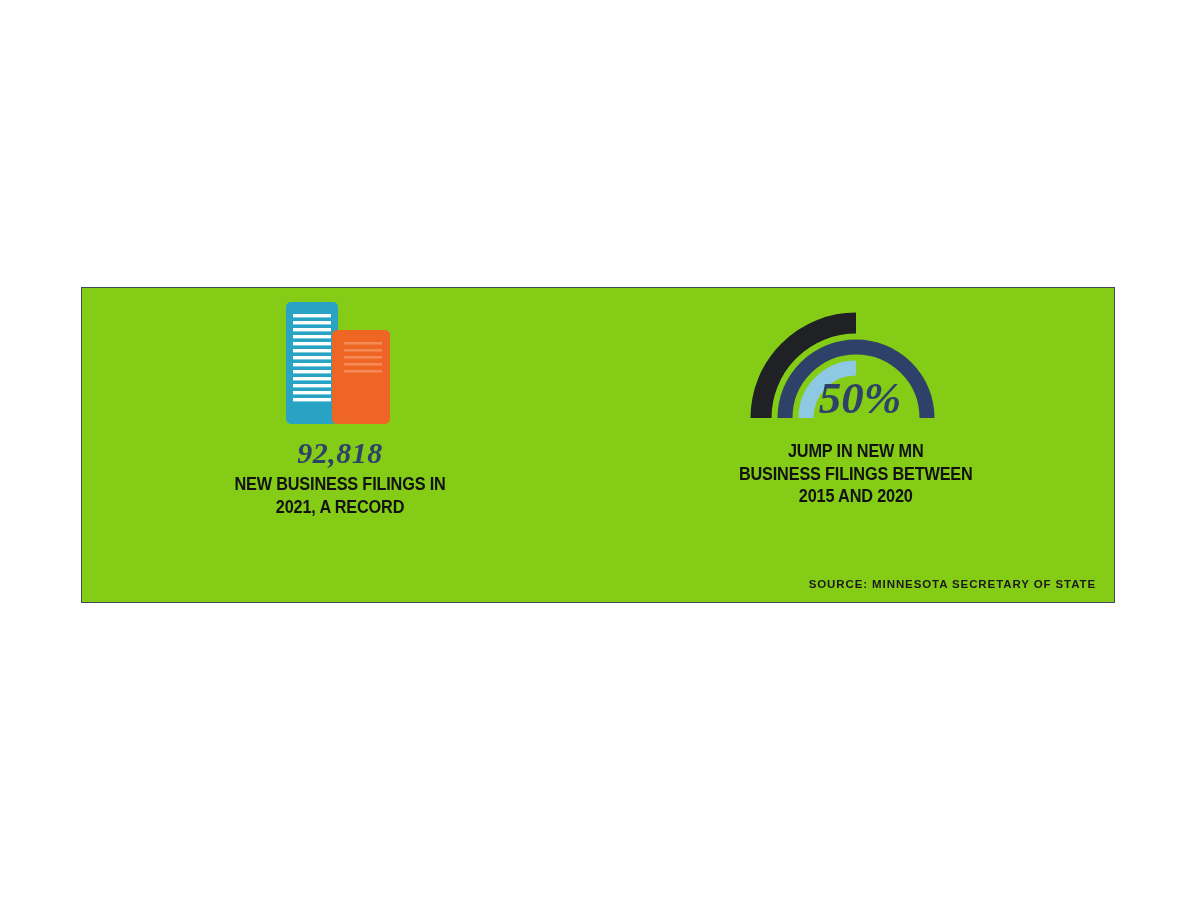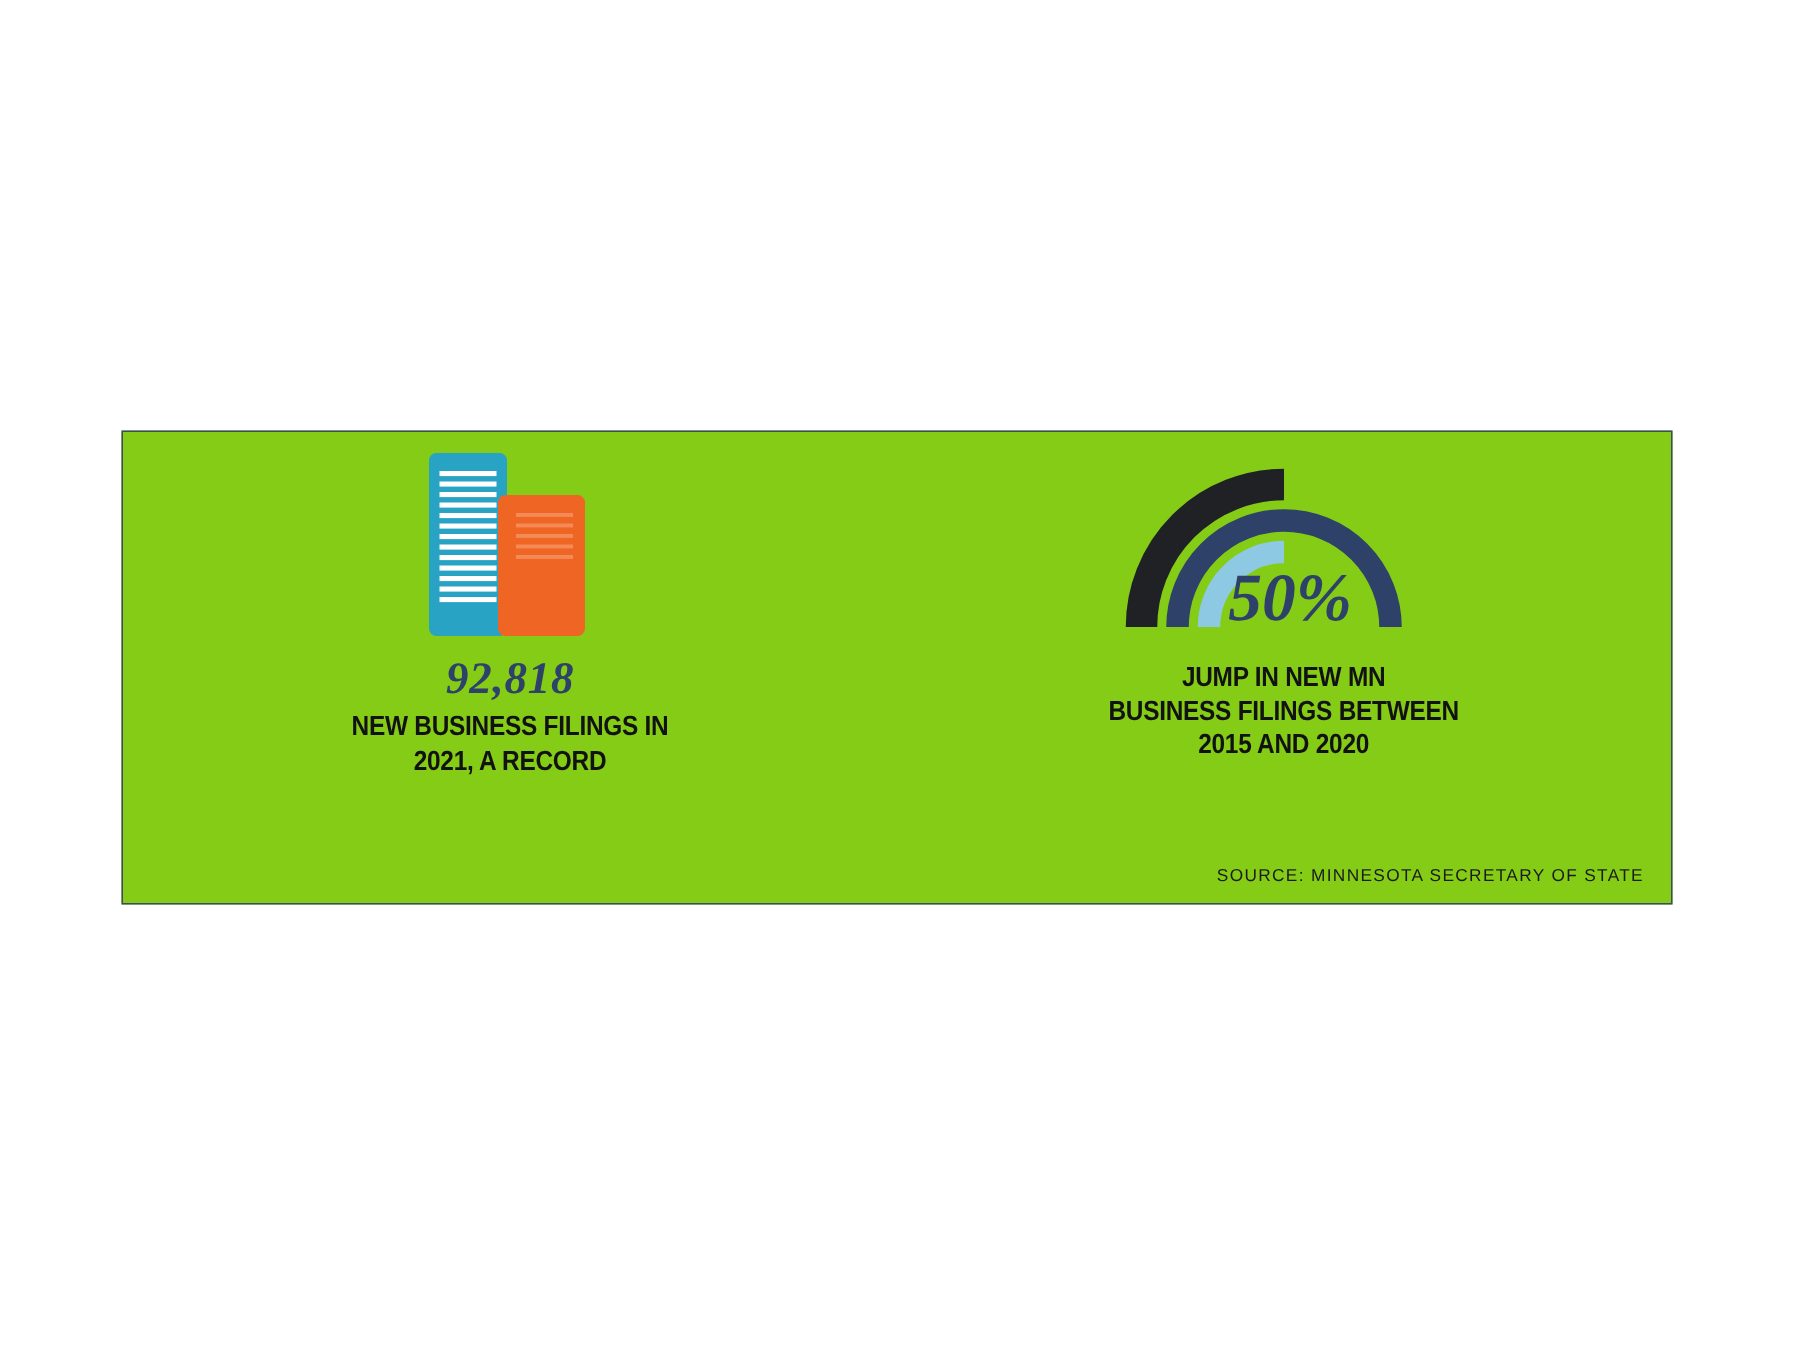--- a/index.html
+++ b/index.html
@@ -84,21 +84,21 @@
   .col-gauge .caption {
     margin-top: 2px;
   }
 
   .source {
     position: absolute;
     right: 18px;
     bottom: 12px;
     font-family: "Liberation Sans", sans-serif;
     font-size: 11.5px;
-    font-weight: normal;
+    font-weight: bold;
     letter-spacing: 0.9px;
     color: #1b1b1b;
     white-space: nowrap;
   }
 
   svg { display: block; }
 </style>
 </head>
 <body>
 

